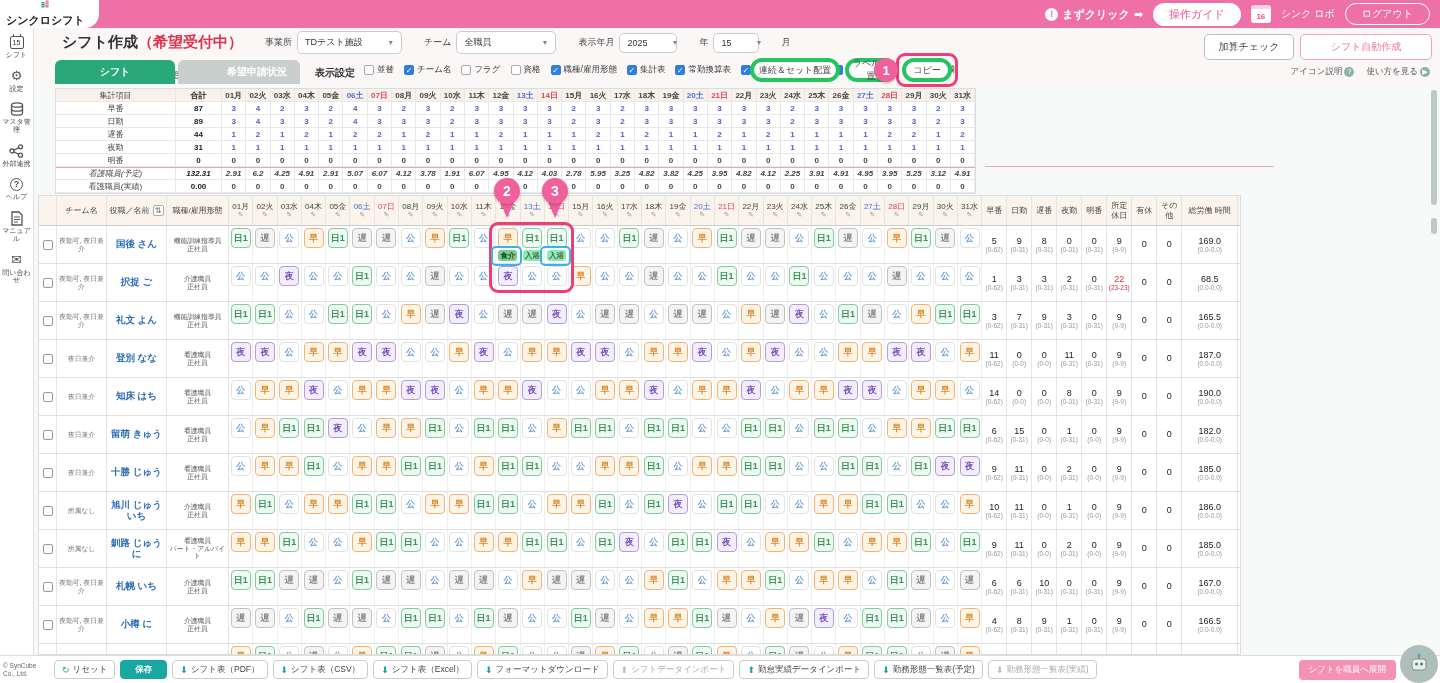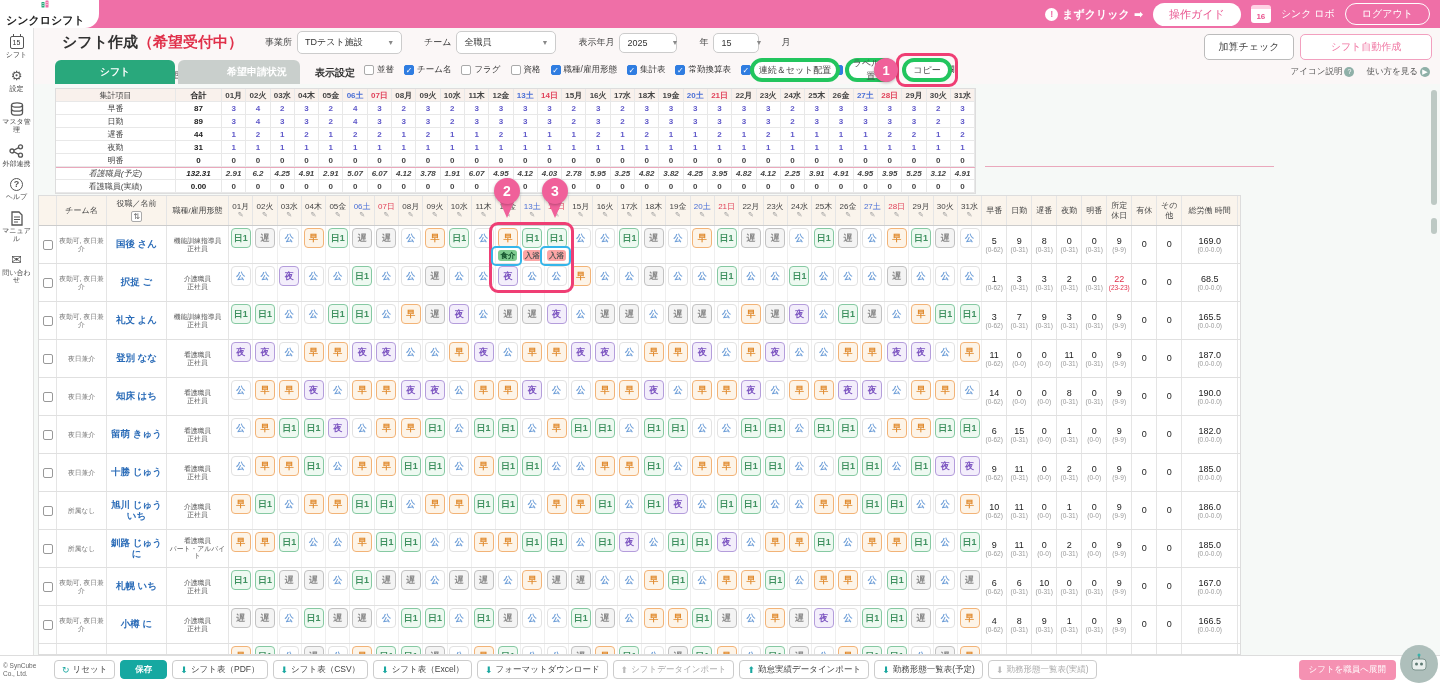--- a/index.html
+++ b/index.html
@@ -68,39 +68,39 @@
   .sc.day.blue { color:#5f58c9; }
   .sat { color:#4a6fd6 !important; } .sun { color:#e0425a !important; }
   .pink-line { position:absolute; left:951px; top:138px; width:289px; height:0; border-top:1.5px solid #eaa8bc; }
 
   
   .maintbl { position:absolute; left:4px; top:167px; background:#fff; border:1px solid #ddd; width:1203px; height:460px; overflow:hidden; }
   .mhdr { display:flex; height:30px; background:#faf4ec; border-bottom:1px solid #ccc; }
   .mc { border-right:1px solid #e5e5e5; display:flex; align-items:center; justify-content:center; font-size:8px; color:#444; flex-direction:column; text-align:center; line-height:1.15; }
   .c-cb { width:18px; } .c-team { width:50px; } .c-name { width:60px; } .c-job { width:62px; }
   .c-day { width:24.3px; } .c-stat { width:25px; } .c-statw { width:56px; }
-  .mhdr .c-name { flex-direction:column; gap:3px; }
+  .mhdr .c-name { flex-direction:row; gap:3px; }
   .sorticon { width:11px; height:11px; border:1px solid #aaa; border-radius:2px; font-size:8px; color:#666; display:flex; align-items:center; justify-content:center; background:#fff; }
   .pencil { font-size:7px; color:#999; }
   .mrow { display:flex; height:38px; border-bottom:1px solid #e0e0e0; }
   .mrow .mc { align-items:center; }
   .ckbox { width:10px; height:10px; border:1.2px solid #999; border-radius:2px; background:#fff; }
   .team-txt { font-size:6.8px; color:#777; }
   .name-txt { font-size:9.5px; font-weight:bold; color:#2b6cb8; }
   .job-txt { font-size:6.8px; color:#555; }
   .daycell { width:24.3px; border-right:1px solid #efefef; display:flex; flex-direction:column; align-items:center; }
   .chip { width:20px; height:20px; margin-top:2px; border-radius:4px; border:1.5px solid; font-size:9px; font-weight:bold; display:flex; align-items:center; justify-content:center; background:#fff; }
   .ch-green  { border-color:#86c9a2; color:#3f9160; background:#eef9f1; }
   .ch-orange { border-color:#f2b377; color:#e08a2e; background:#fdf4e8; }
   .ch-gray   { border-color:#c2c2c2; color:#8a8a8a; background:#f4f4f4; }
   .ch-purple { border-color:#b49ddb; color:#7e57c2; background:#f3eefb; }
   .ch-off    { border-color:#e2e2e2; color:#6f9fd8; background:#fff; }
   .lblchip { height:11px; margin-top:2px; font-size:7.5px; border-radius:3px; padding:0 2px; line-height:11px; font-weight:bold; }
   .lb-meal { background:#7ecb8f; color:#14532d; }
-  .lb-bath { background:#fca5a5; color:#555; }
+  .lb-bath { background:#86efac; color:#555; }
   .statv { font-size:9px; color:#222; }
   .stats { font-size:6.5px; color:#999; }
   .redstat .statv, .redstat .stats { color:#e0304a; }
 
   
   .hl-frame { position:absolute; border:3px solid #ef3e74; border-radius:9px; background:transparent; }
   .cyanbox { position:absolute; border:2.5px solid #35b6ea; border-radius:5px; }
   .badge { position:absolute; width:26px; height:26px; border-radius:50%; background:#f0609a; color:#fff; font-size:14px; font-weight:bold; display:flex; align-items:center; justify-content:center; box-shadow:0 1px 3px rgba(0,0,0,.25); }
   .badge.small { width:24px; height:24px; font-size:13px; }
   .dn-arrow { position:absolute; width:0; height:0; border-left:7px solid transparent; border-right:7px solid transparent; border-top:16px solid #f0609a; }

